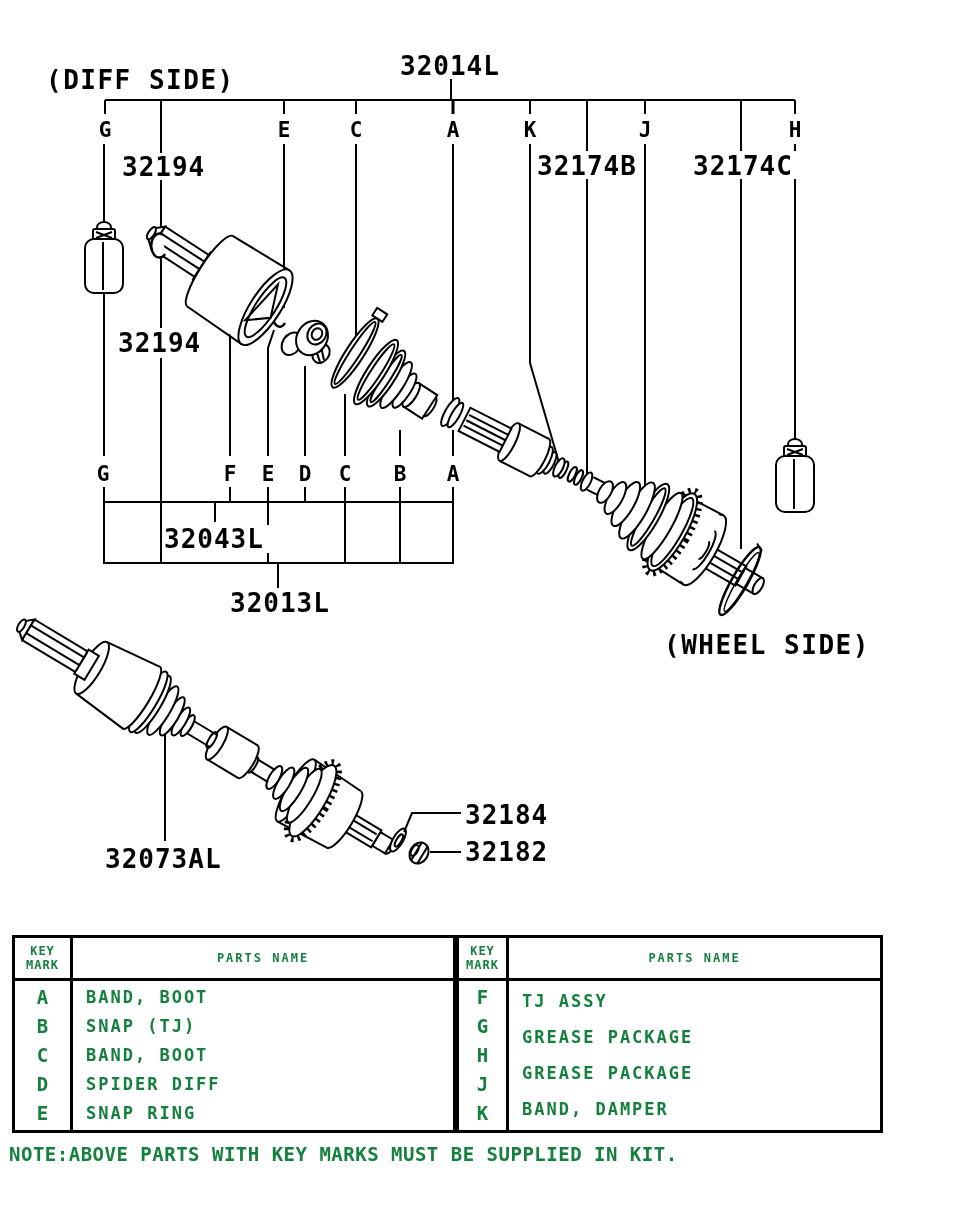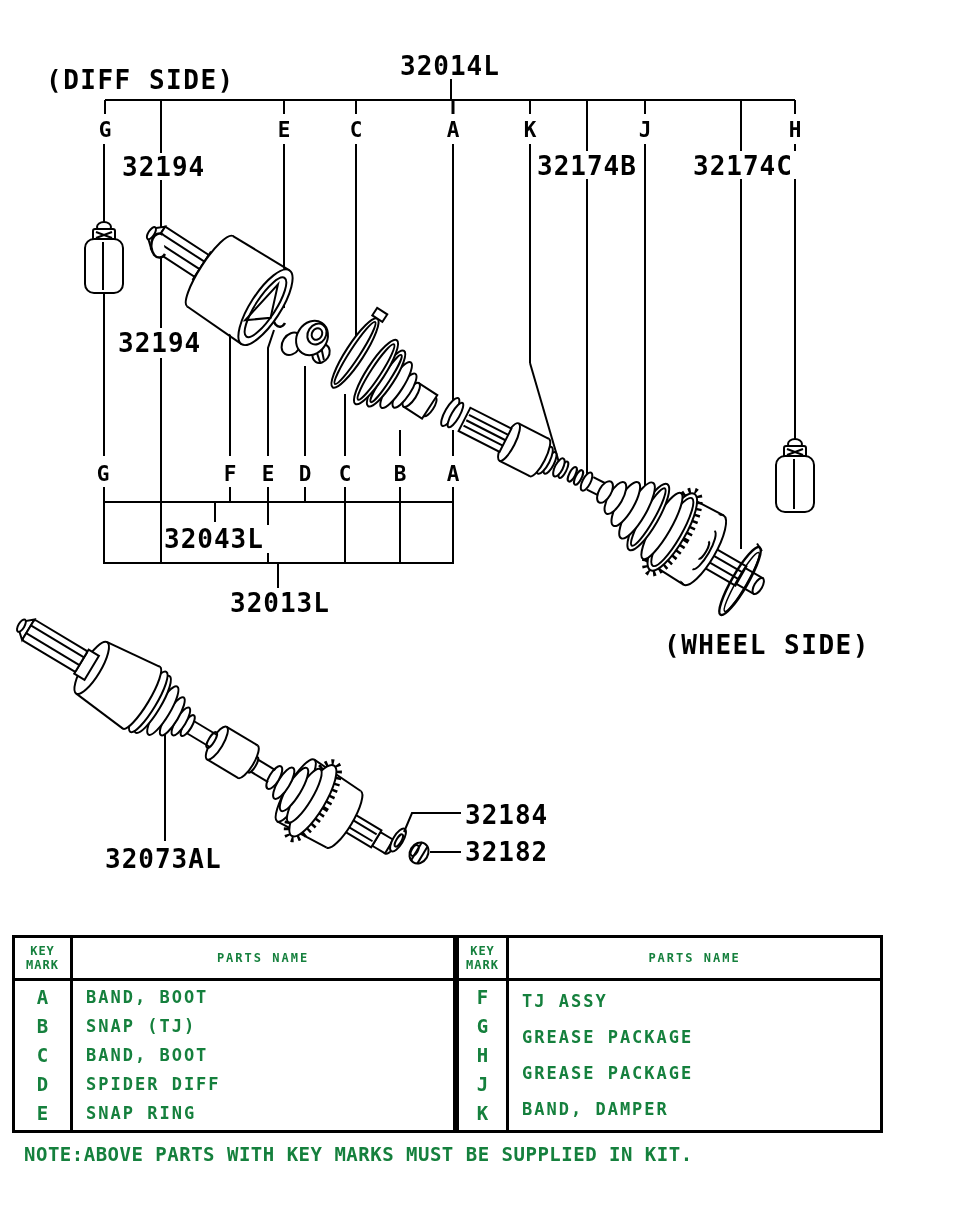--- a/index.html
+++ b/index.html
@@ -18,21 +18,21 @@
   .hdr-name{flex:1;display:flex;align-items:center;justify-content:center;font-size:12px;
             font-weight:bold;letter-spacing:2px;text-align:center;}
   .tbl-body{flex:1;display:flex;}
   .col-key{border-right:3px solid #000;display:flex;flex-direction:column;justify-content:space-around;
            align-items:center;font-size:19px;font-weight:bold;box-sizing:border-box;padding:2px 0;}
   .col-name{flex:1;display:flex;flex-direction:column;justify-content:space-around;
             padding:2px 0 2px 13px;font-size:17px;font-weight:bold;letter-spacing:2px;}
   .col-key div,.col-name div{height:29px;line-height:29px;white-space:nowrap;}
   .lt .hdr-key,.lt .col-key{width:58px;}
   .rt .hdr-key,.rt .col-key{width:50px;}
-  #note{position:absolute;left:9px;top:1143px;font-size:19px;font-weight:bold;letter-spacing:0.5px;white-space:nowrap;margin-left:15px;}
+  #note{position:absolute;left:9px;top:1143px;font-size:19px;font-weight:bold;letter-spacing:0.5px;white-space:nowrap;}
   #dwgcode{position:absolute;left:795px;top:1162px;font-size:17px;font-weight:bold;letter-spacing:1px;margin-top:48px;}
 </style>
 </head>
 <body>
 
 <div id="page">
 <svg width="960" height="932" viewBox="0 0 960 932">
   <g stroke="#000" stroke-width="2" fill="none">
 
     <line x1="105" y1="100" x2="795" y2="100"></line>

